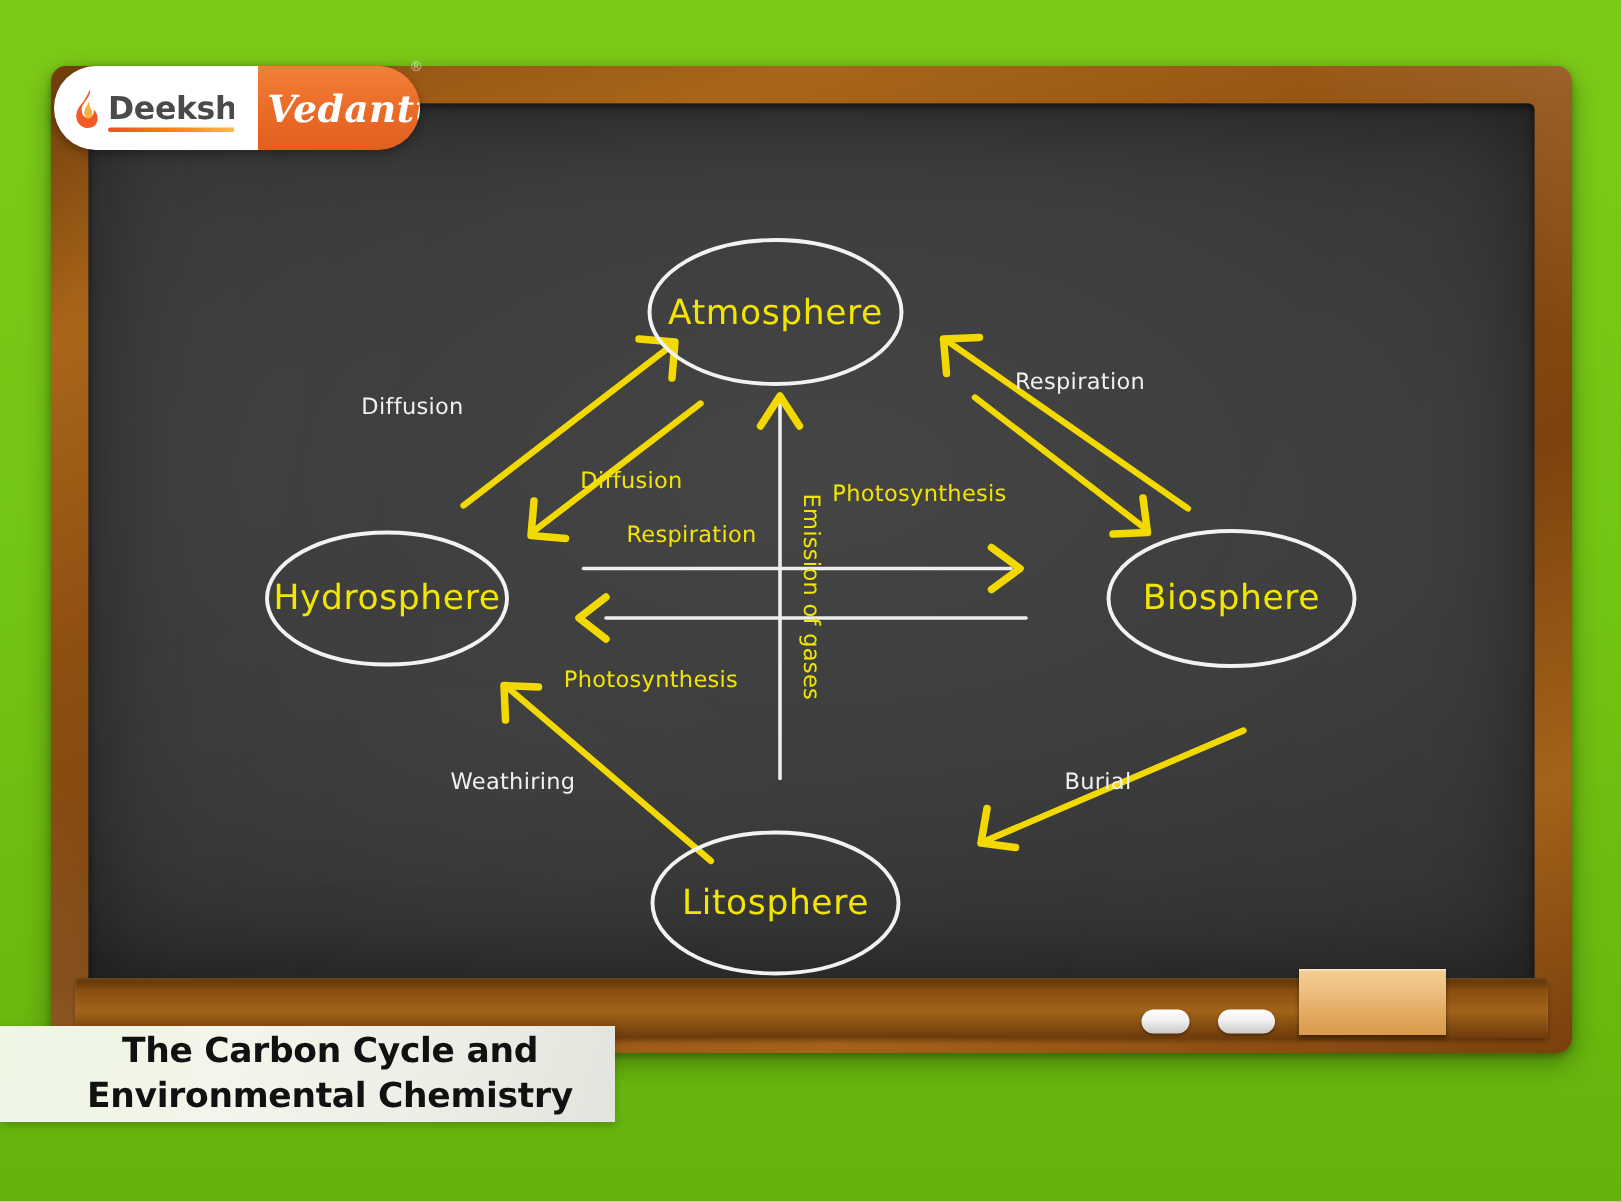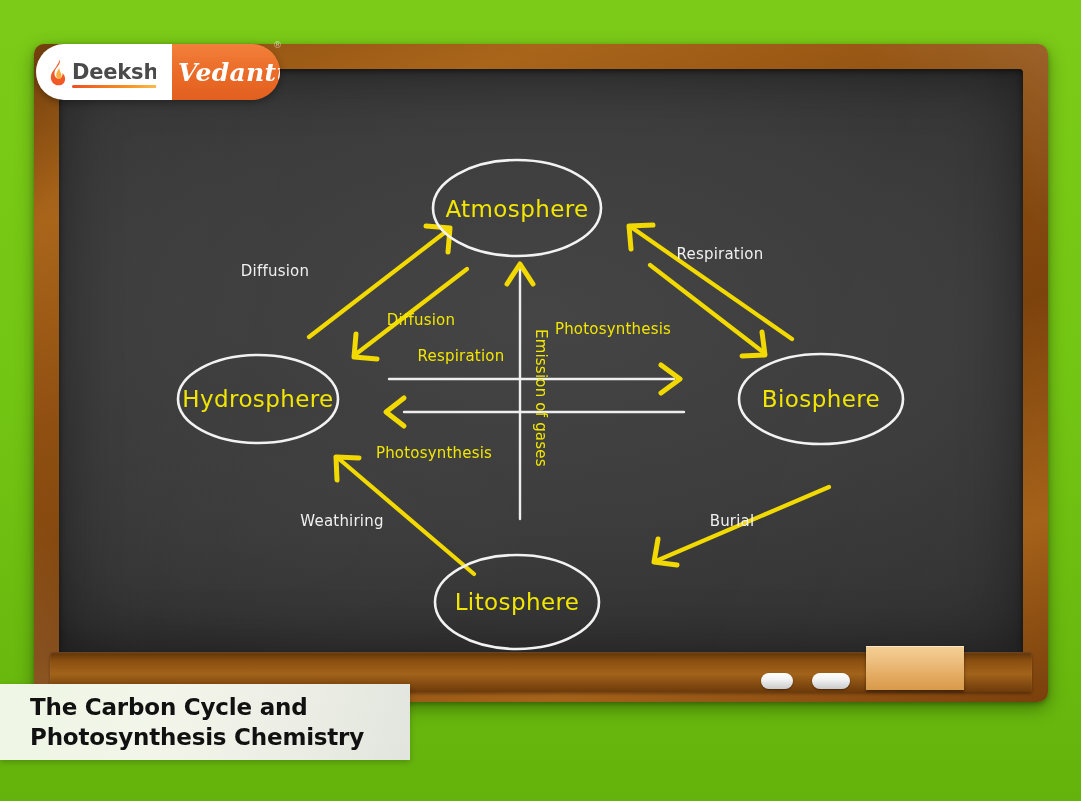--- a/index.html
+++ b/index.html
@@ -243,28 +243,29 @@
     font-size: 9px;
     color: rgba(255,255,255,0.55);
   }
 
   
   #title-banner {
     position: absolute;
     left: 0;
     top: 684px;
     width: 410px;
-    height: 76px;
+    height: 64px;
     background: linear-gradient(105deg, #eef6e4 0%, #f3f5ea 40%, #eceee6 72%, #e2e5dd 100%);
     box-shadow: 0 2px 6px rgba(0,0,0,0.22);
     display: flex;
     flex-direction: column;
     justify-content: center;
     padding-left: 30px;
     box-sizing: border-box;
+    text-align: center;
   }
   .title-line {
     font-family: "DejaVu Sans", sans-serif;
     font-size: 23px;
     font-weight: 700;
     color: #111111;
     line-height: 1.32;
     letter-spacing: -0.2px;
   }
 </style>
@@ -379,16 +380,16 @@
       </div>
     </div>
     <div id="logo-right">
       <span id="vedantu-text">Vedantu</span>
     </div>
   </div>
   <span id="logo-reg">®</span>
 
   <div id="title-banner">
     <div class="title-line">The Carbon Cycle and</div>
-    <div class="title-line">Photosynthesis Chemistry</div>
+    <div class="title-line">Environmental Chemistry</div>
   </div>
 
 </div>
 
 </body></html>

